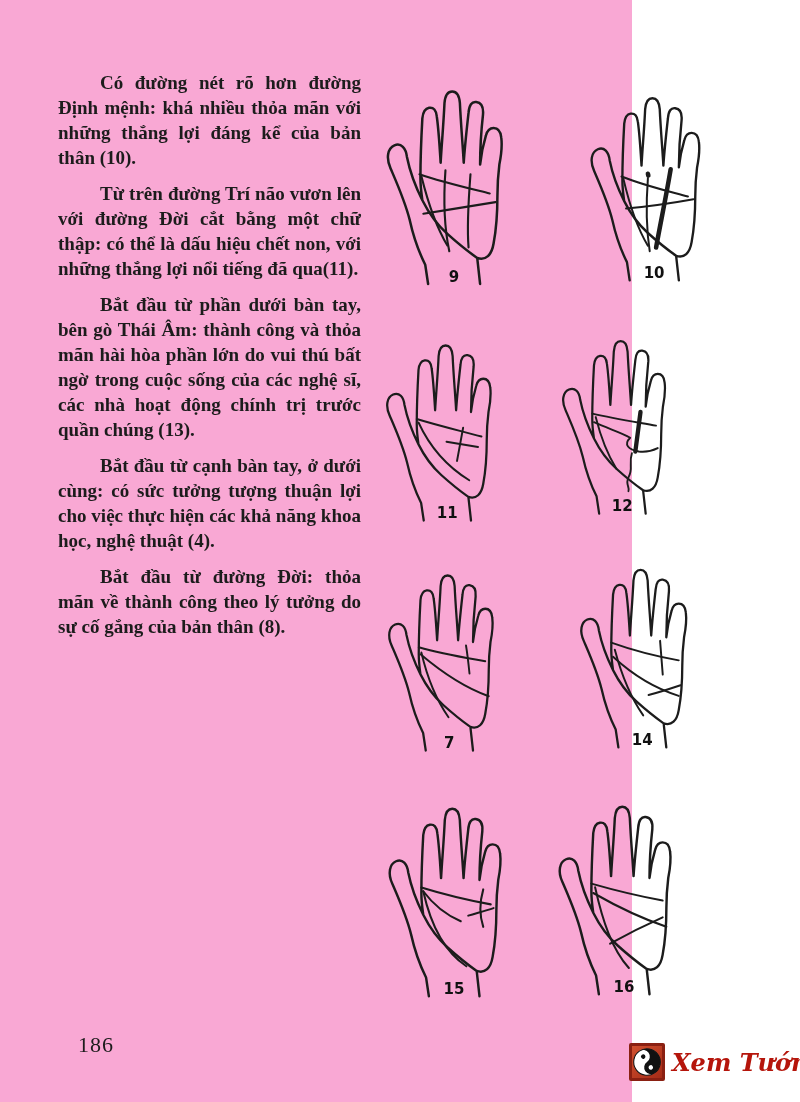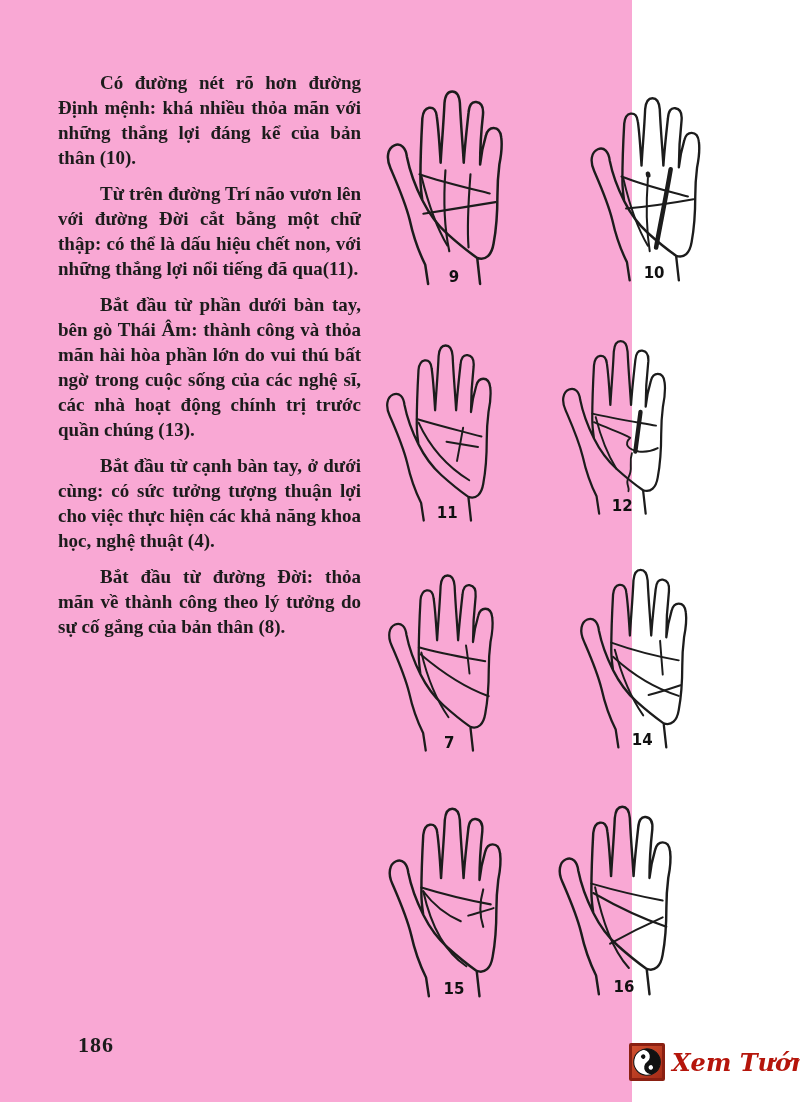--- a/index.html
+++ b/index.html
@@ -20,21 +20,21 @@
        stroke-linecap:round;stroke-linejoin:round;}
   .hand-fig use{stroke:#1c1c1c;fill:none;stroke-width:2.6;
        stroke-linecap:round;stroke-linejoin:round;}
   .hand-fig figcaption{position:absolute;bottom:2px;left:48%;
        transform:translateX(-50%);
        font-family:"DejaVu Sans", sans-serif;font-weight:bold;
        font-size:15px;color:#111;}
 
   
   .page-number{position:absolute;left:78px;top:1032px;
-       font-size:22px;font-weight:700;letter-spacing:1px;}
+       font-size:22px;font-weight:400;letter-spacing:1px;}
 
   
   .watermark{position:absolute;left:629px;top:1043px;display:flex;
        align-items:center;}
   .yy-box{display:inline-block;width:36px;height:38px;
        background:linear-gradient(135deg,#d0502f,#a52b17);
        border:3px solid #8a2012;border-radius:2px;box-sizing:border-box;
        display:flex;align-items:center;justify-content:center;}
   .wm-text{margin-left:7px;font-family:"DejaVu Serif", serif;
        font-style:italic;font-weight:bold;font-size:24px;

